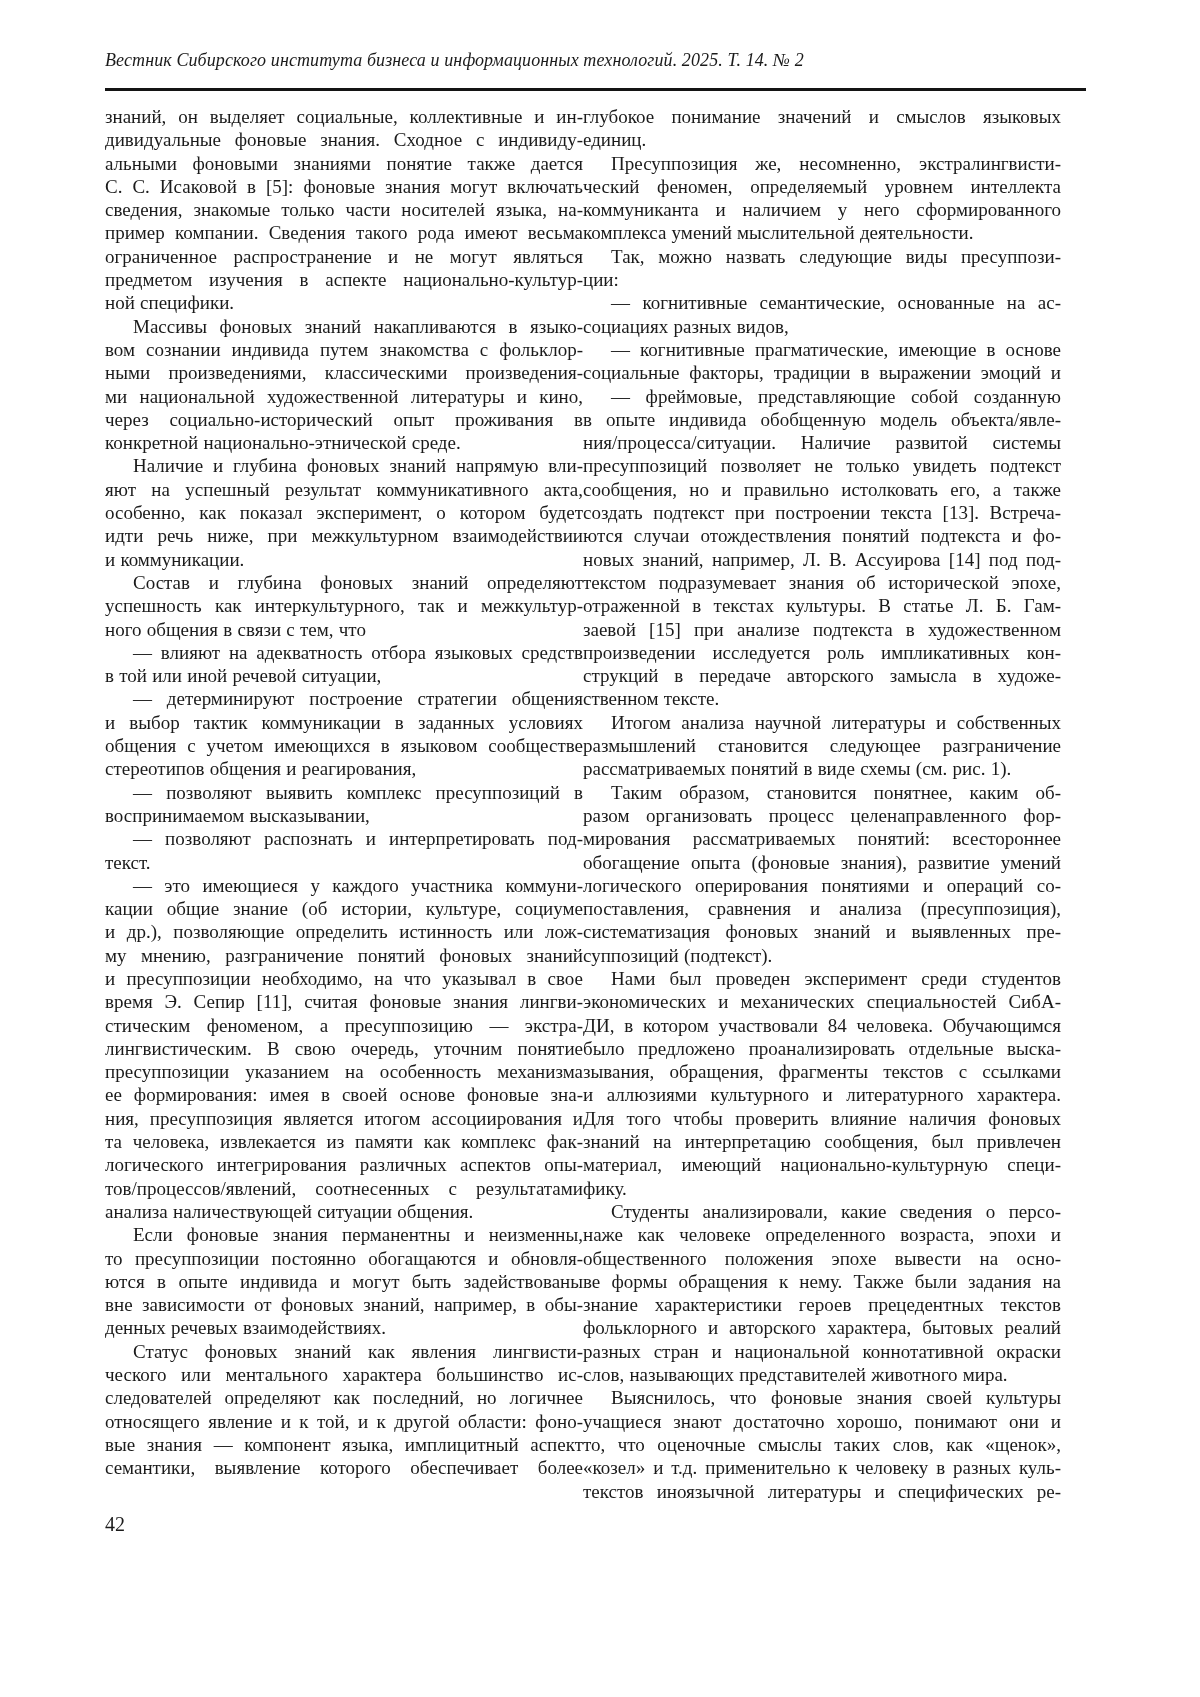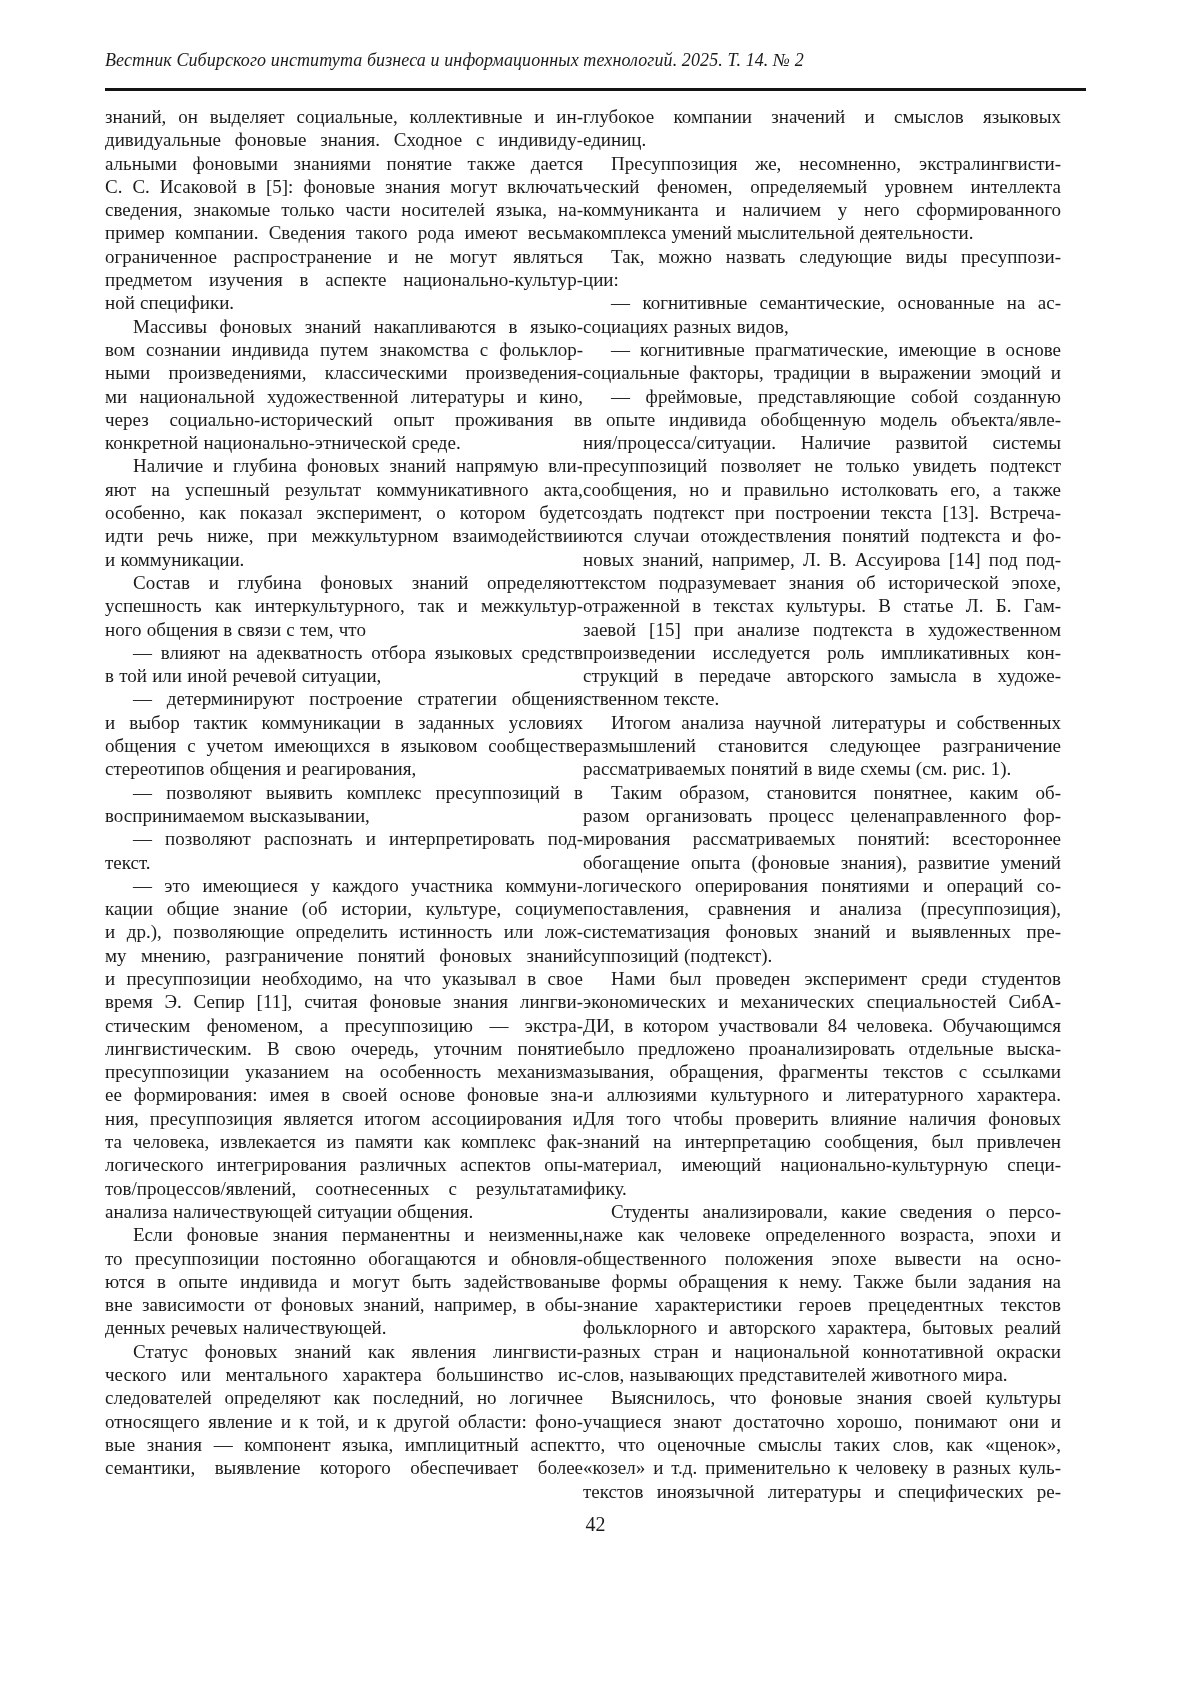--- a/index.html
+++ b/index.html
@@ -52,21 +52,20 @@
   .line.par-end {
     text-align-last: left;
   }
   .line.indent {
     text-indent: 28px;
   }
   .page-number {
     margin-top: 9px;
     font-size: 20px;
     line-height: 24px;
-    text-align: center;
   }
 </style>
 </head>
 <body>
 
 <div class="sheet">
   <div class="journal-header">Вестник Сибирского института бизнеса и информационных технологий. 2025. Т. 14. № 2</div>
 
   <hr class="header-rule">
 
@@ -136,34 +135,34 @@
           <div class="line">та человека, извлекается из памяти как комплекс фак-</div>
           <div class="line">логического интегрирования различных аспектов опы-</div>
           <div class="line">тов/процессов/явлений, соотнесенных с результатами</div>
           <div class="line par-end">анализа наличествующей ситуации общения.</div>
         </div>
         <div class="block">
           <div class="line indent">Если фоновые знания перманентны и неизменны,</div>
           <div class="line">то пресуппозиции постоянно обогащаются и обновля-</div>
           <div class="line">ются в опыте индивида и могут быть задействованы</div>
           <div class="line">вне зависимости от фоновых знаний, например, в обы-</div>
-          <div class="line par-end">денных речевых наличествующей.</div>
+          <div class="line par-end">денных речевых взаимодействиях.</div>
         </div>
         <div class="block">
           <div class="line indent">Статус фоновых знаний как явления лингвисти-</div>
           <div class="line">ческого или ментального характера большинство ис-</div>
           <div class="line">следователей определяют как последний, но логичнее</div>
           <div class="line">относящего явление и к той, и к другой области: фоно-</div>
           <div class="line">вые знания — компонент языка, имплицитный аспект</div>
           <div class="line">семантики, выявление которого обеспечивает более</div>
         </div>
       </div>
     <div class="col" id="col-right">
         <div class="block">
-          <div class="line">глубокое компании значений и смыслов языковых</div>
+          <div class="line">глубокое понимание значений и смыслов языковых</div>
           <div class="line par-end">единиц.</div>
         </div>
         <div class="block">
           <div class="line indent">Пресуппозиция же, несомненно, экстралингвисти-</div>
           <div class="line">ческий феномен, определяемый уровнем интеллекта</div>
           <div class="line">коммуниканта и наличием у него сформированного</div>
           <div class="line par-end">комплекса умений мыслительной деятельности.</div>
         </div>
         <div class="block">
           <div class="line indent">Так, можно назвать следующие виды пресуппози-</div>

